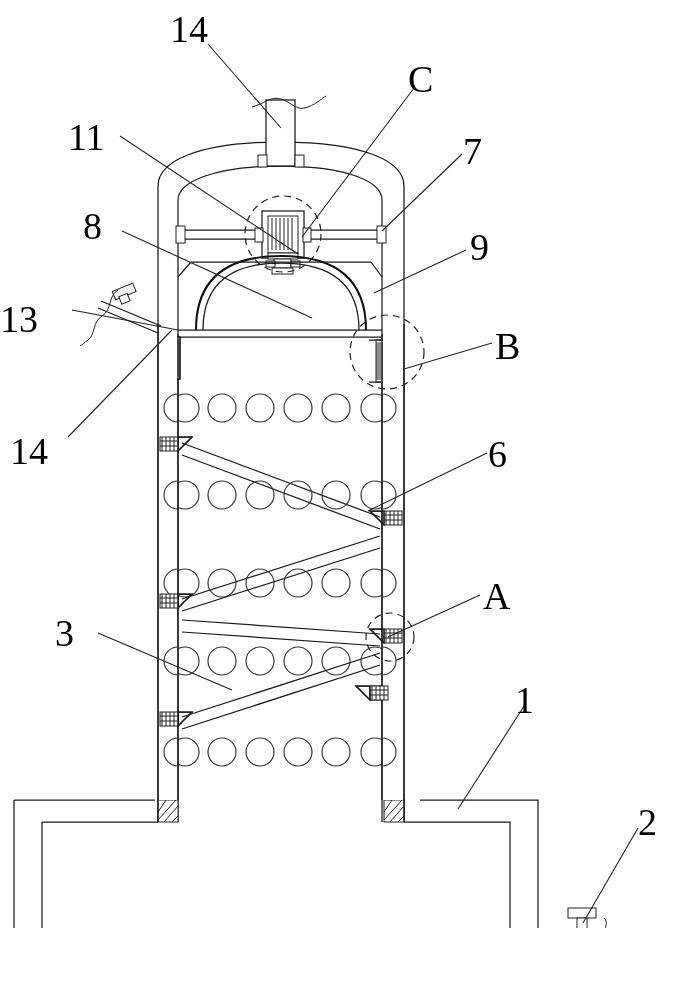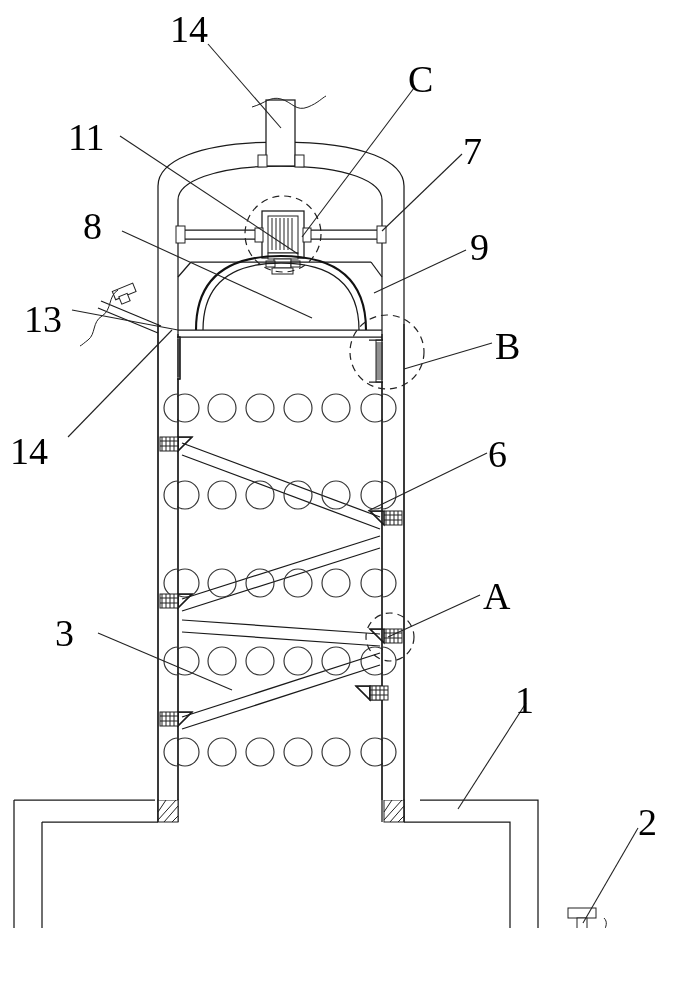--- a/index.html
+++ b/index.html
@@ -385,21 +385,21 @@
     </g>
 
   </svg>
 
   <div class="lbl" style="left:170px; top:10px;">14</div>
   <div class="lbl" style="left:408px; top:60px;">C</div>
   <div class="lbl" style="left:68px;  top:118px;">11</div>
   <div class="lbl" style="left:463px; top:132px;">7</div>
   <div class="lbl" style="left:83px;  top:207px;">8</div>
   <div class="lbl" style="left:470px; top:228px;">9</div>
-  <div class="lbl" style="left:24px;  top:300px;">13</div>
+  <div class="lbl" style="left:0;  top:300px;">13</div>
   <div class="lbl" style="left:495px; top:327px;">B</div>
   <div class="lbl" style="left:10px;  top:432px;">14</div>
   <div class="lbl" style="left:488px; top:435px;">6</div>
   <div class="lbl" style="left:483px; top:577px;">A</div>
   <div class="lbl" style="left:55px;  top:614px;">3</div>
   <div class="lbl" style="left:515px; top:681px;">1</div>
   <div class="lbl" style="left:638px; top:803px;">2</div>
 
 </div>
 

